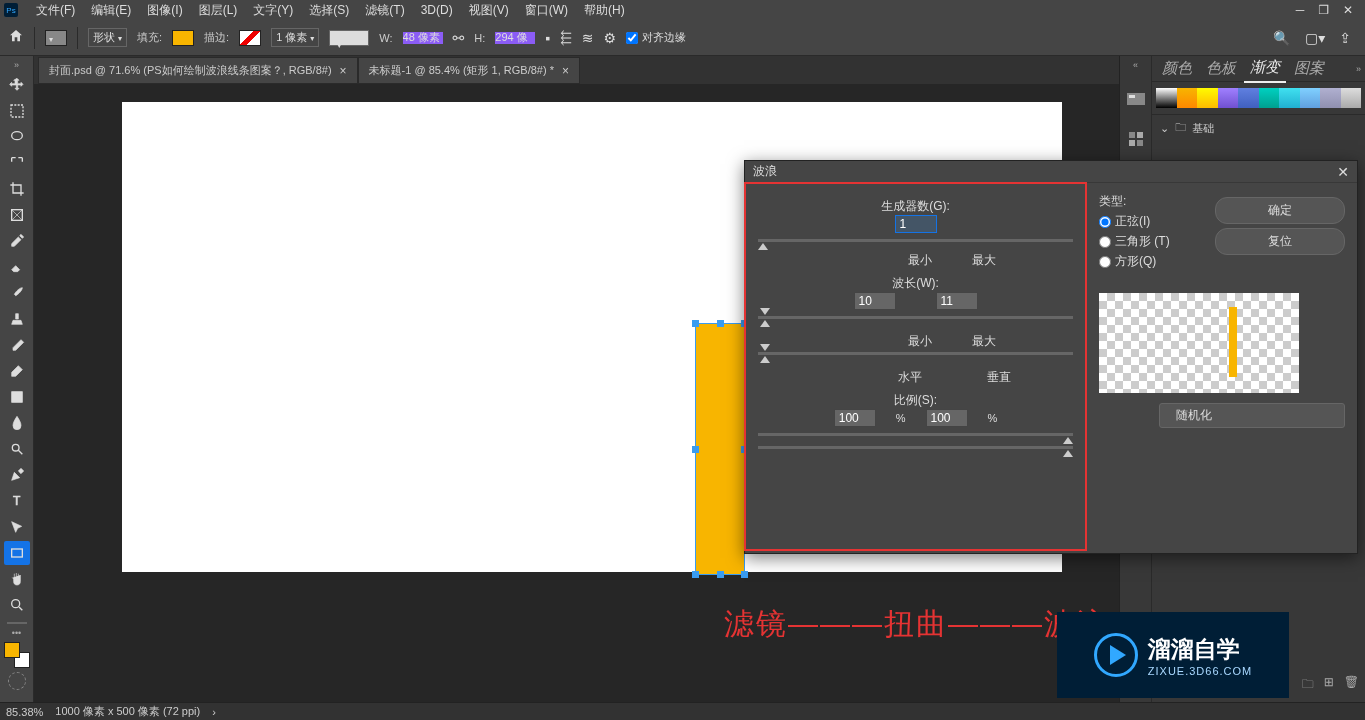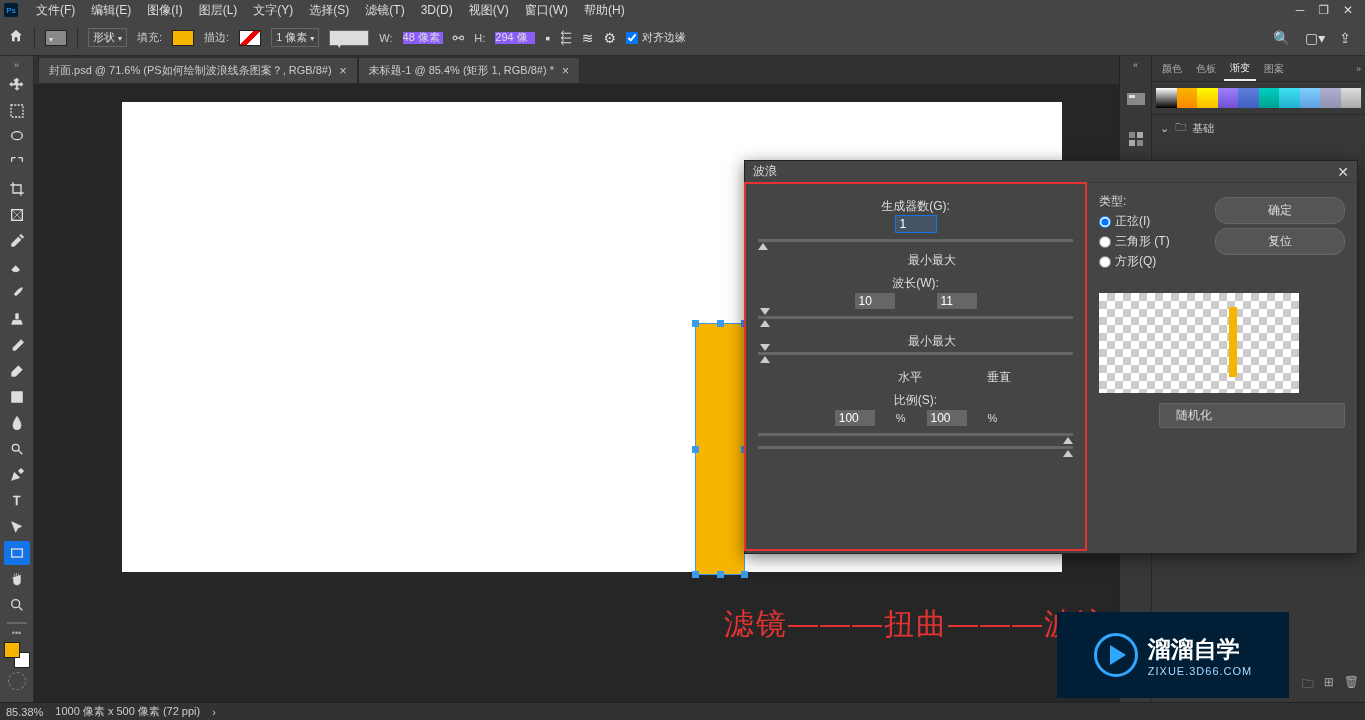--- a/index.html
+++ b/index.html
@@ -54,21 +54,21 @@
 .red-annotation { position:absolute; top:520px; left:690px; color:#e53333; font-size:30px; font-weight:400; letter-spacing:2px; }
 
 .right-panels { width:246px; background:#383838; border-left:1px solid #222; display:flex; }
 .panel-icons { width:32px; background:#383838; border-right:1px solid #2a2a2a; display:flex; flex-direction:column; align-items:center; padding-top:4px; gap:18px; }
 .panel-icons .collapse-r { font-size:9px; color:#aaa; cursor:pointer; }
 .panel-icons .p-icon { width:22px; height:22px; display:flex; align-items:center; justify-content:center; cursor:pointer; }
 .panel-icons .p-icon svg { fill:#ccc; }
 .panel-body { flex:1; display:flex; flex-direction:column; }
 .panel-header-r { display:flex; align-items:center; padding:0 4px; height:26px; border-bottom:1px solid #2a2a2a; gap:2px; }
 .panel-header-r .collapse-rr { font-size:9px; color:#aaa; cursor:pointer; margin-left:auto; }
-.panel-tab { padding:4px 6px; font-size:10px; color:#aaa; cursor:pointer; }
+.panel-tab { padding:4px 6px; font-size:15px; color:#aaa; cursor:pointer;font-style:italic; }
 .panel-tab.active { color:#eee; border-bottom:2px solid #eee; }
 .gradient-strip { height:20px; display:flex; margin:6px 4px; }
 .grad-stop { flex:1; }
 .grad-section { padding:4px 8px; font-size:11px; color:#ccc; border-top:1px solid #2a2a2a; display:flex; align-items:center; gap:6px; }
 .folder-icon { font-size:11px; }
 .panel-placeholder { flex:1; background:#383838; position:relative; }
 .panel-bottom-icons { position:absolute; bottom:6px; right:6px; display:flex; gap:10px; font-size:12px; color:#aaa; }
 .eyes { position:absolute; top:382px; left:40px; font-size:28px; color:#888; }
 
 .status-bar { height:18px; background:#323232; border-top:1px solid #222; display:flex; align-items:center; padding:0 6px; font-size:11px; color:#ccc; gap:12px; }
@@ -83,21 +83,21 @@
 
 .field-row { display:flex; align-items:center; margin:6px 0; font-size:12px;flex-direction:column; }
 .field-label { color:#ddd; }
 .field-input { background:#666; border:1px solid #444; color:#fff; padding:1px 4px; width:42px; font-size:12px; text-align:left; }
 .field-input.focused { background:#456; border:1px solid #1473e6; }
 .slider-track { height:3px; background:#666; position:relative; margin:2px 0 10px 0; }
 .slider-thumb { position:absolute; width:0; height:0; border-left:5px solid transparent; border-right:5px solid transparent; }
 .slider-thumb.up { border-bottom:7px solid #ccc; bottom:-8px; }
 .slider-thumb.down { border-top:7px solid #ccc; top:-8px; }
 
-.minmax { display:flex; margin-left:150px; font-size:12px; }
+.minmax { display:flex; gap:40px; margin-left:150px; font-size:12px; }
 .dual-input { display:flex; gap:40px; }
 
 .radio-group { margin-bottom:10px; font-size:12px; }
 .radio-item { display:flex; align-items:center; gap:4px; margin:3px 0; }
 .radio-item input { width:12px; height:12px; }
 .btn { background:#555; border:1px solid #666; border-radius:12px; color:#ddd; font-size:12px; padding:4px 0; width:130px; text-align:center; cursor:pointer; margin:4px 0; }
 .preview-box { width:200px; height:100px; background:repeating-conic-gradient(#ccc 0 25%, #fff 0 50%) 0 0/16px 16px; margin:10px 0; position:relative; }
 .preview-shape { position:absolute; top:14px; left:130px; width:8px; height:70px; background:#f8b500; }
 .btn-small { background:#555; border:1px solid #666; color:#ddd; font-size:12px; padding:3px 16px; cursor:pointer; border-radius:3px; margin-left:60px; }
 

